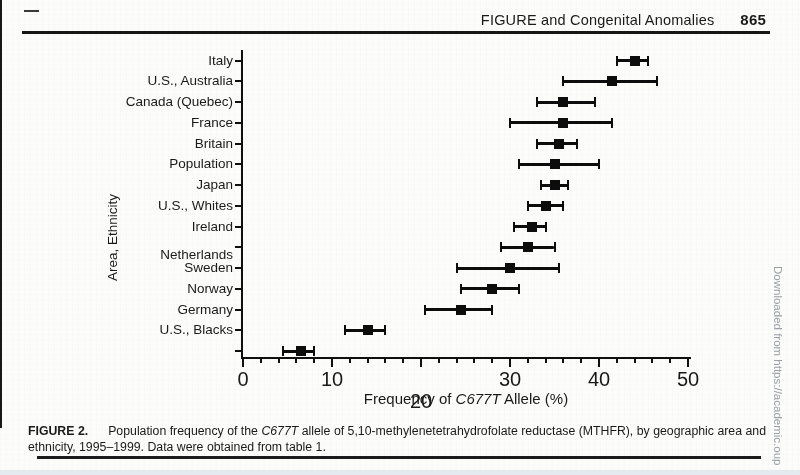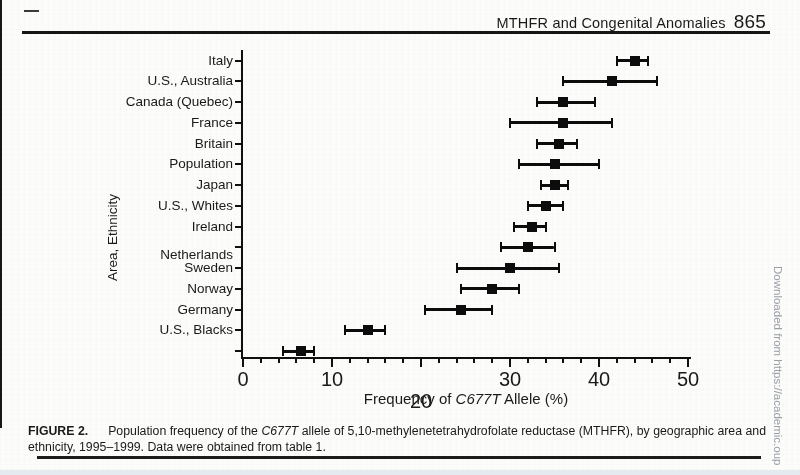--- a/index.html
+++ b/index.html
@@ -7,21 +7,21 @@
     position:relative;width:800px;height:475px;overflow:hidden;
     background:
       repeating-linear-gradient(90deg, rgba(120,120,120,0.025) 0 1px, transparent 1px 6px),
       repeating-linear-gradient(0deg, rgba(120,120,120,0.018) 0 1px, transparent 1px 5px),
       #fcfcfb;
     font-family:"Liberation Sans", sans-serif;color:#1a1a1a;
   }
   .left-edge{position:absolute;left:0;top:0;width:2px;height:428px;background:#181818;}
   .top-dash{position:absolute;left:24px;top:10px;width:15px;height:2px;background:#3a3a3a;}
   .header{position:absolute;top:11px;right:34px;font-size:14.5px;letter-spacing:0.2px;white-space:nowrap;}
-  .header .pagenum{font-weight:normal;margin-left:8px;font-size:19px;}
+  .header .pagenum{font-weight:bold;margin-left:26px;font-size:15px;}
   .header-rule{position:absolute;top:31px;left:22px;width:748px;height:2.5px;background:#161616;}
   .plot{position:absolute;left:0;top:0;width:800px;height:475px;}
   .axis{position:absolute;background:#101010;}
   .tick{position:absolute;background:#101010;}
   .cat-label{position:absolute;font-size:13.5px;line-height:17px;white-space:nowrap;text-align:right;}
   .xnum{position:absolute;width:30px;text-align:center;font-size:20px;line-height:20px;}
   .ebar{position:absolute;background:#0c0c0c;border-radius:1px;}
   .ecap{position:absolute;width:2px;height:10px;background:#0c0c0c;}
   .marker{position:absolute;width:10px;height:10px;background:#0c0c0c;}
   .xlabel{position:absolute;left:243px;width:446px;top:390px;text-align:center;font-size:15px;}
@@ -42,21 +42,21 @@
 </style>
 </head>
 <body>
 
 <div class="page">
 
   <div class="left-edge"></div>
   <div class="top-dash"></div>
 
   <div class="header">
-    <span>MTHFR and Congenital Anomalies</span><span class="pagenum">865</span>
+    <span>FIGURE and Congenital Anomalies</span><span class="pagenum">865</span>
   </div>
   <div class="header-rule"></div>
 
   <div class="plot" id="plot">
     <div class="ylabel">
       <span>Area, Ethnicity</span>
     </div>
     <div class="xlabel">
       <span>Frequency of </span><span class="it">C677T</span><span> Allele (%)</span>
     </div>

